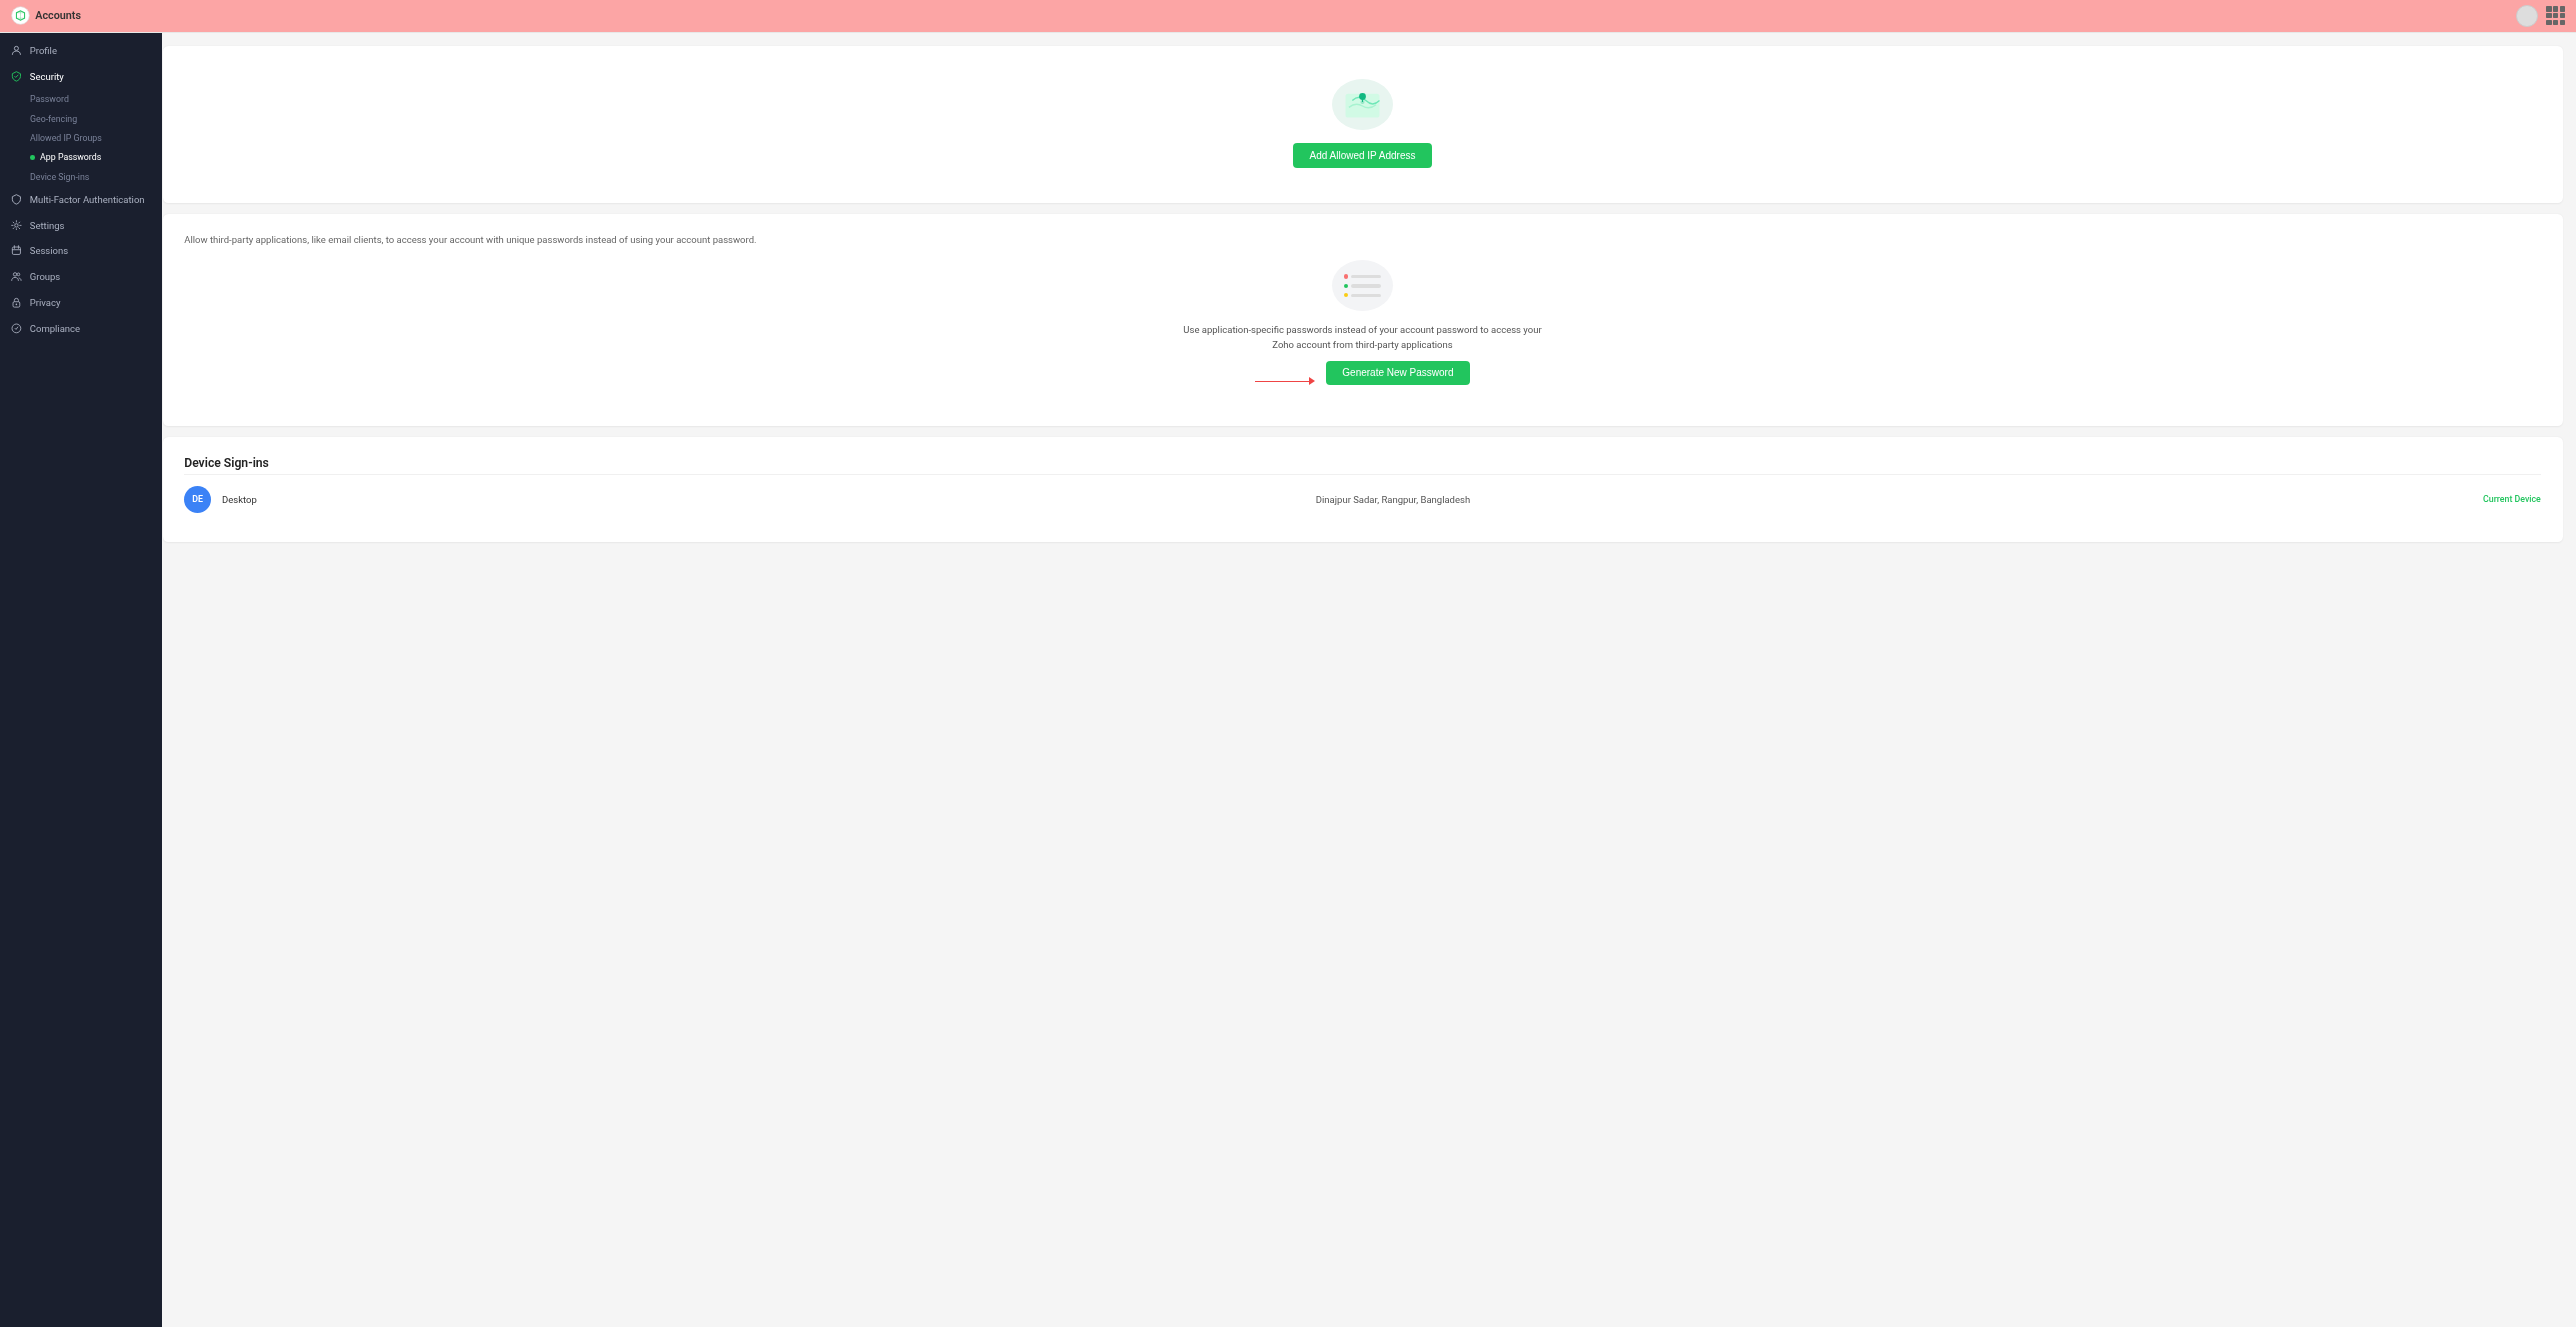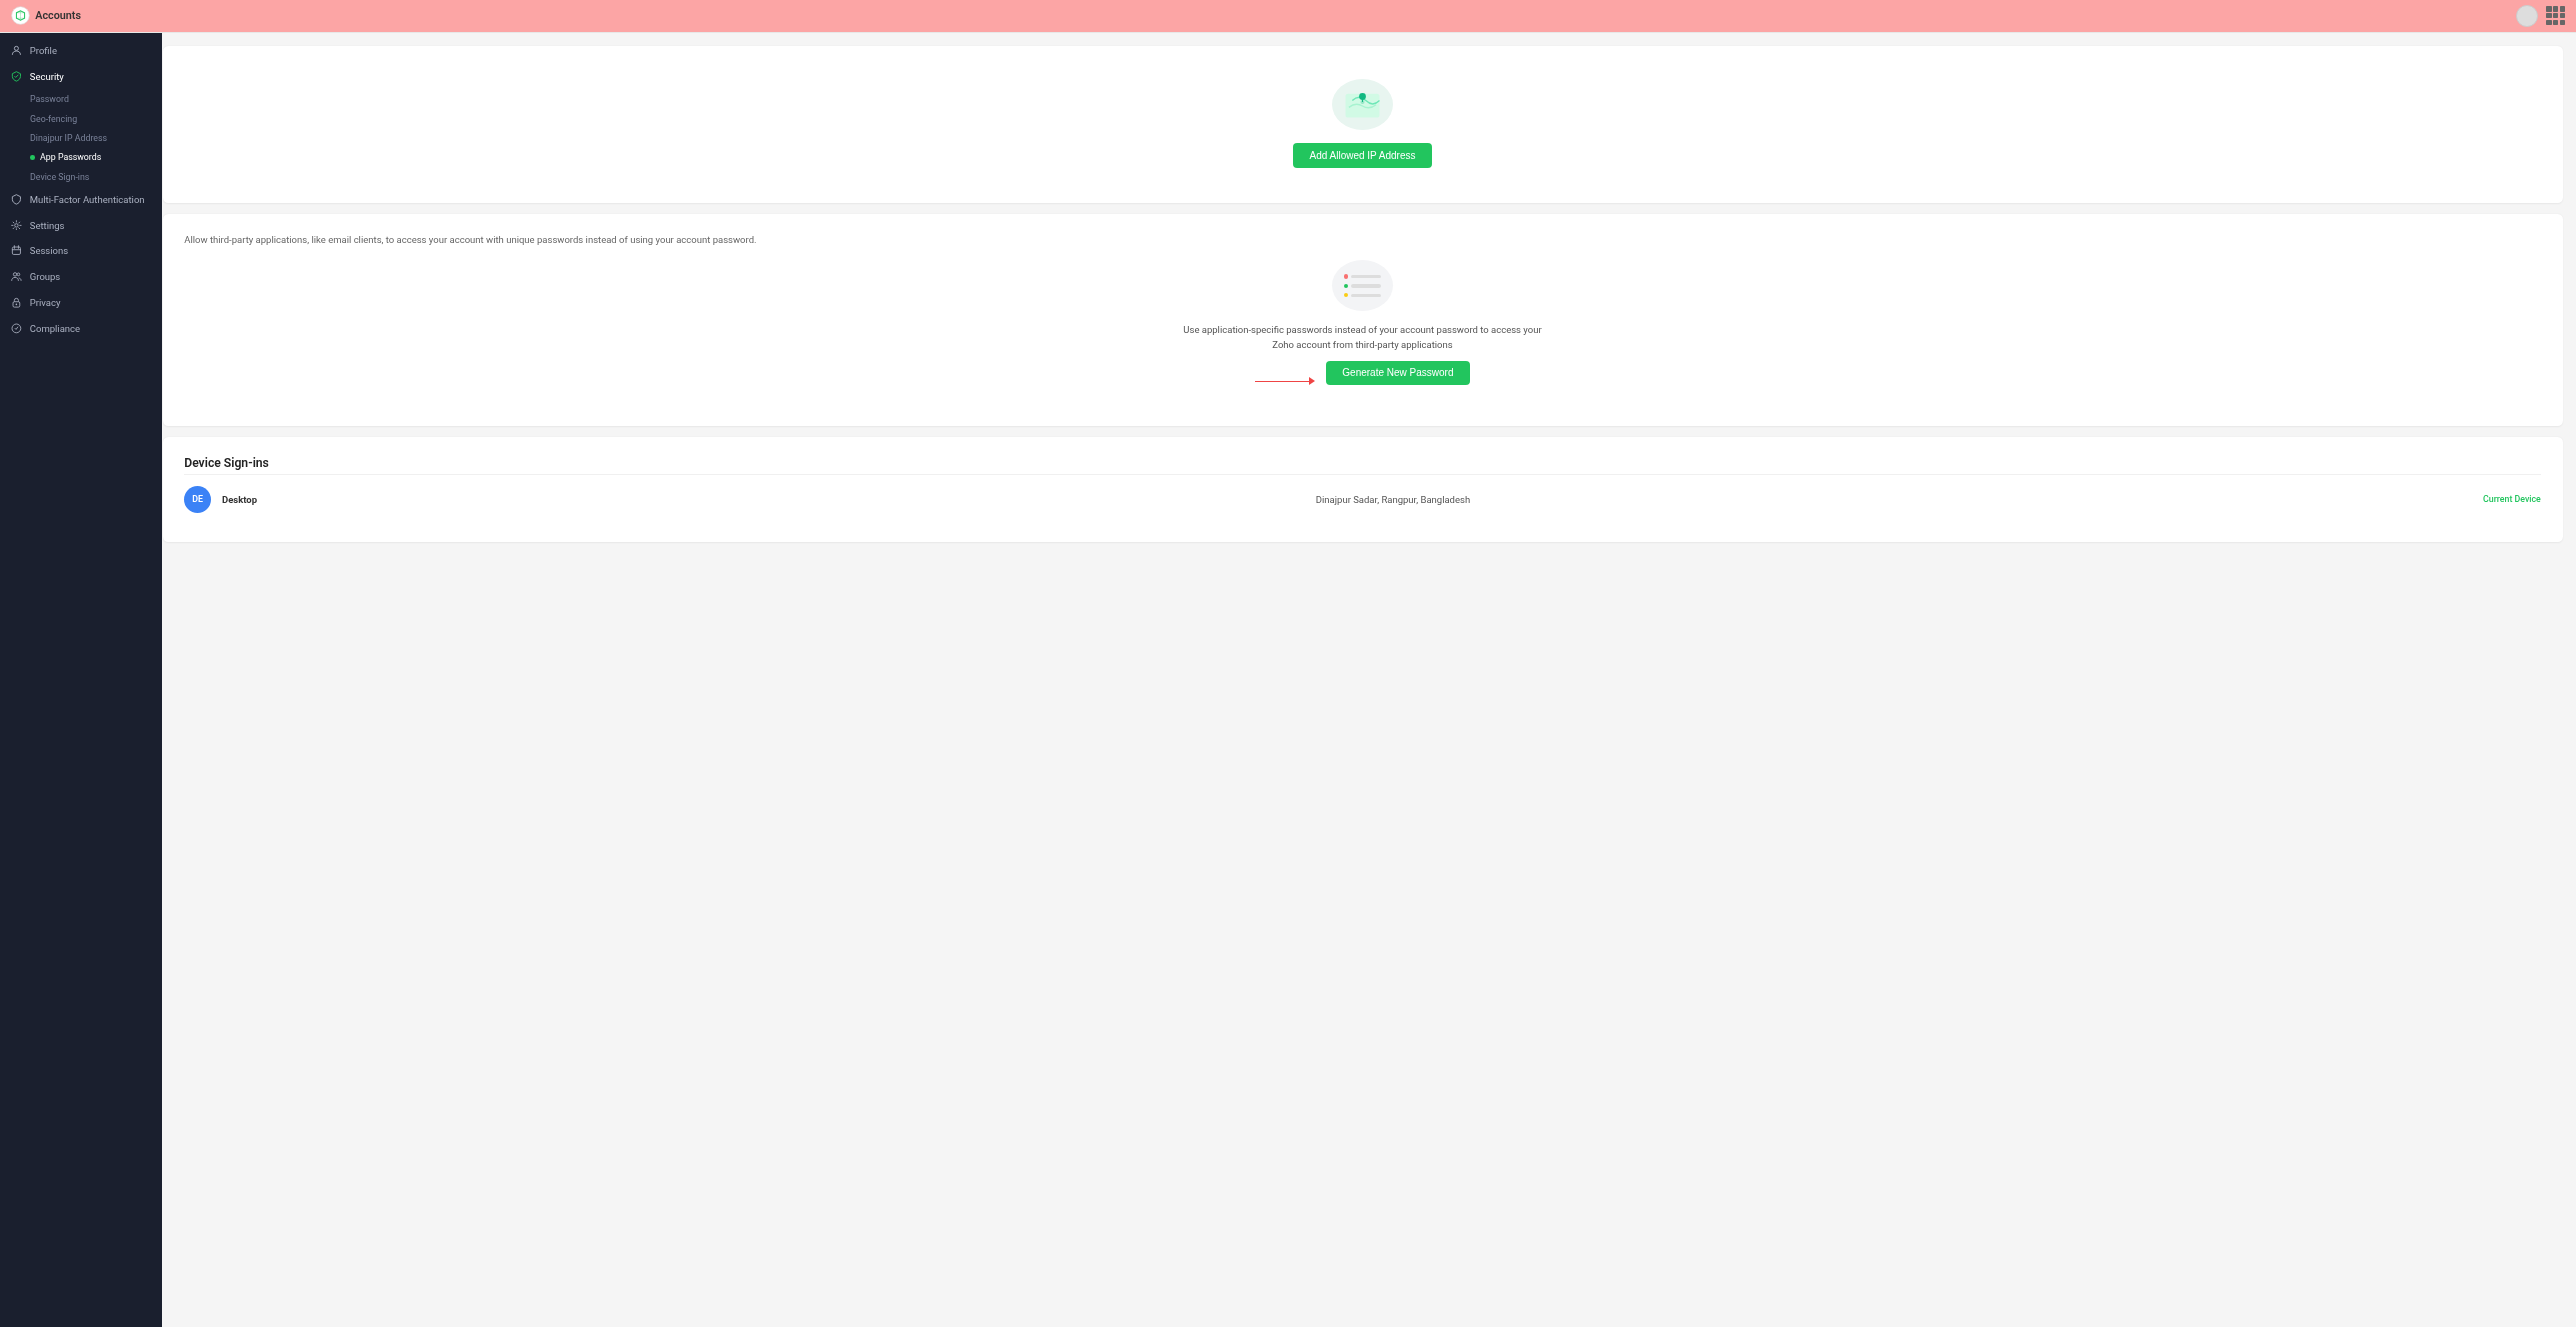--- a/index.html
+++ b/index.html
@@ -96,21 +96,21 @@
     
     .device-row {
       display: flex; align-items: center; gap: 10.8px;
       padding: 10.8px 0; border-top: 0.7px solid #f0f0f0;
     }
     .device-avatar {
       width: 27px; height: 27px; border-radius: 50%;
       background: #3b82f6; display: flex; align-items: center; justify-content: center;
       color: #fff; font-size: 8.8px; font-weight: 600; flex-shrink: 0;
     }
-    .device-name { font-size: 9.5px; font-weight: 700; color: #333; min-width: 81px; }
+    .device-name { font-size: 9.5px; font-weight: 400; color: #333; min-width: 81px; }
     .device-location { flex: 1; font-size: 9.5px; color: #555; text-align: center; }
     .device-status { font-size: 8.8px; color: #22c55e; font-weight: 500; margin-left: auto; text-align: right; }
 
     
     .main-content::-webkit-scrollbar { width: 4.1px; }
     .main-content::-webkit-scrollbar-track { background: #f0f0f0; }
     .main-content::-webkit-scrollbar-thumb { background: #ccc; border-radius: 2px; }
   </style>
 </head>
 <body>
@@ -163,21 +163,21 @@
   </div>
 
   <div class="sidebar-sub">
     <div class="sidebar-sub-item">
       <span>Password</span>
     </div>
     <div class="sidebar-sub-item">
       <span>Geo-fencing</span>
     </div>
     <div class="sidebar-sub-item">
-      <span>Dinajpur IP Address</span>
+      <span>Allowed IP Groups</span>
     </div>
     <div class="sidebar-sub-item active">
       <div class="sidebar-sub-dot"></div>
       <span style="color:#fff;">App Passwords</span>
     </div>
     <div class="sidebar-sub-item">
       <span>Device Sign-ins</span>
     </div>
   </div>
 

